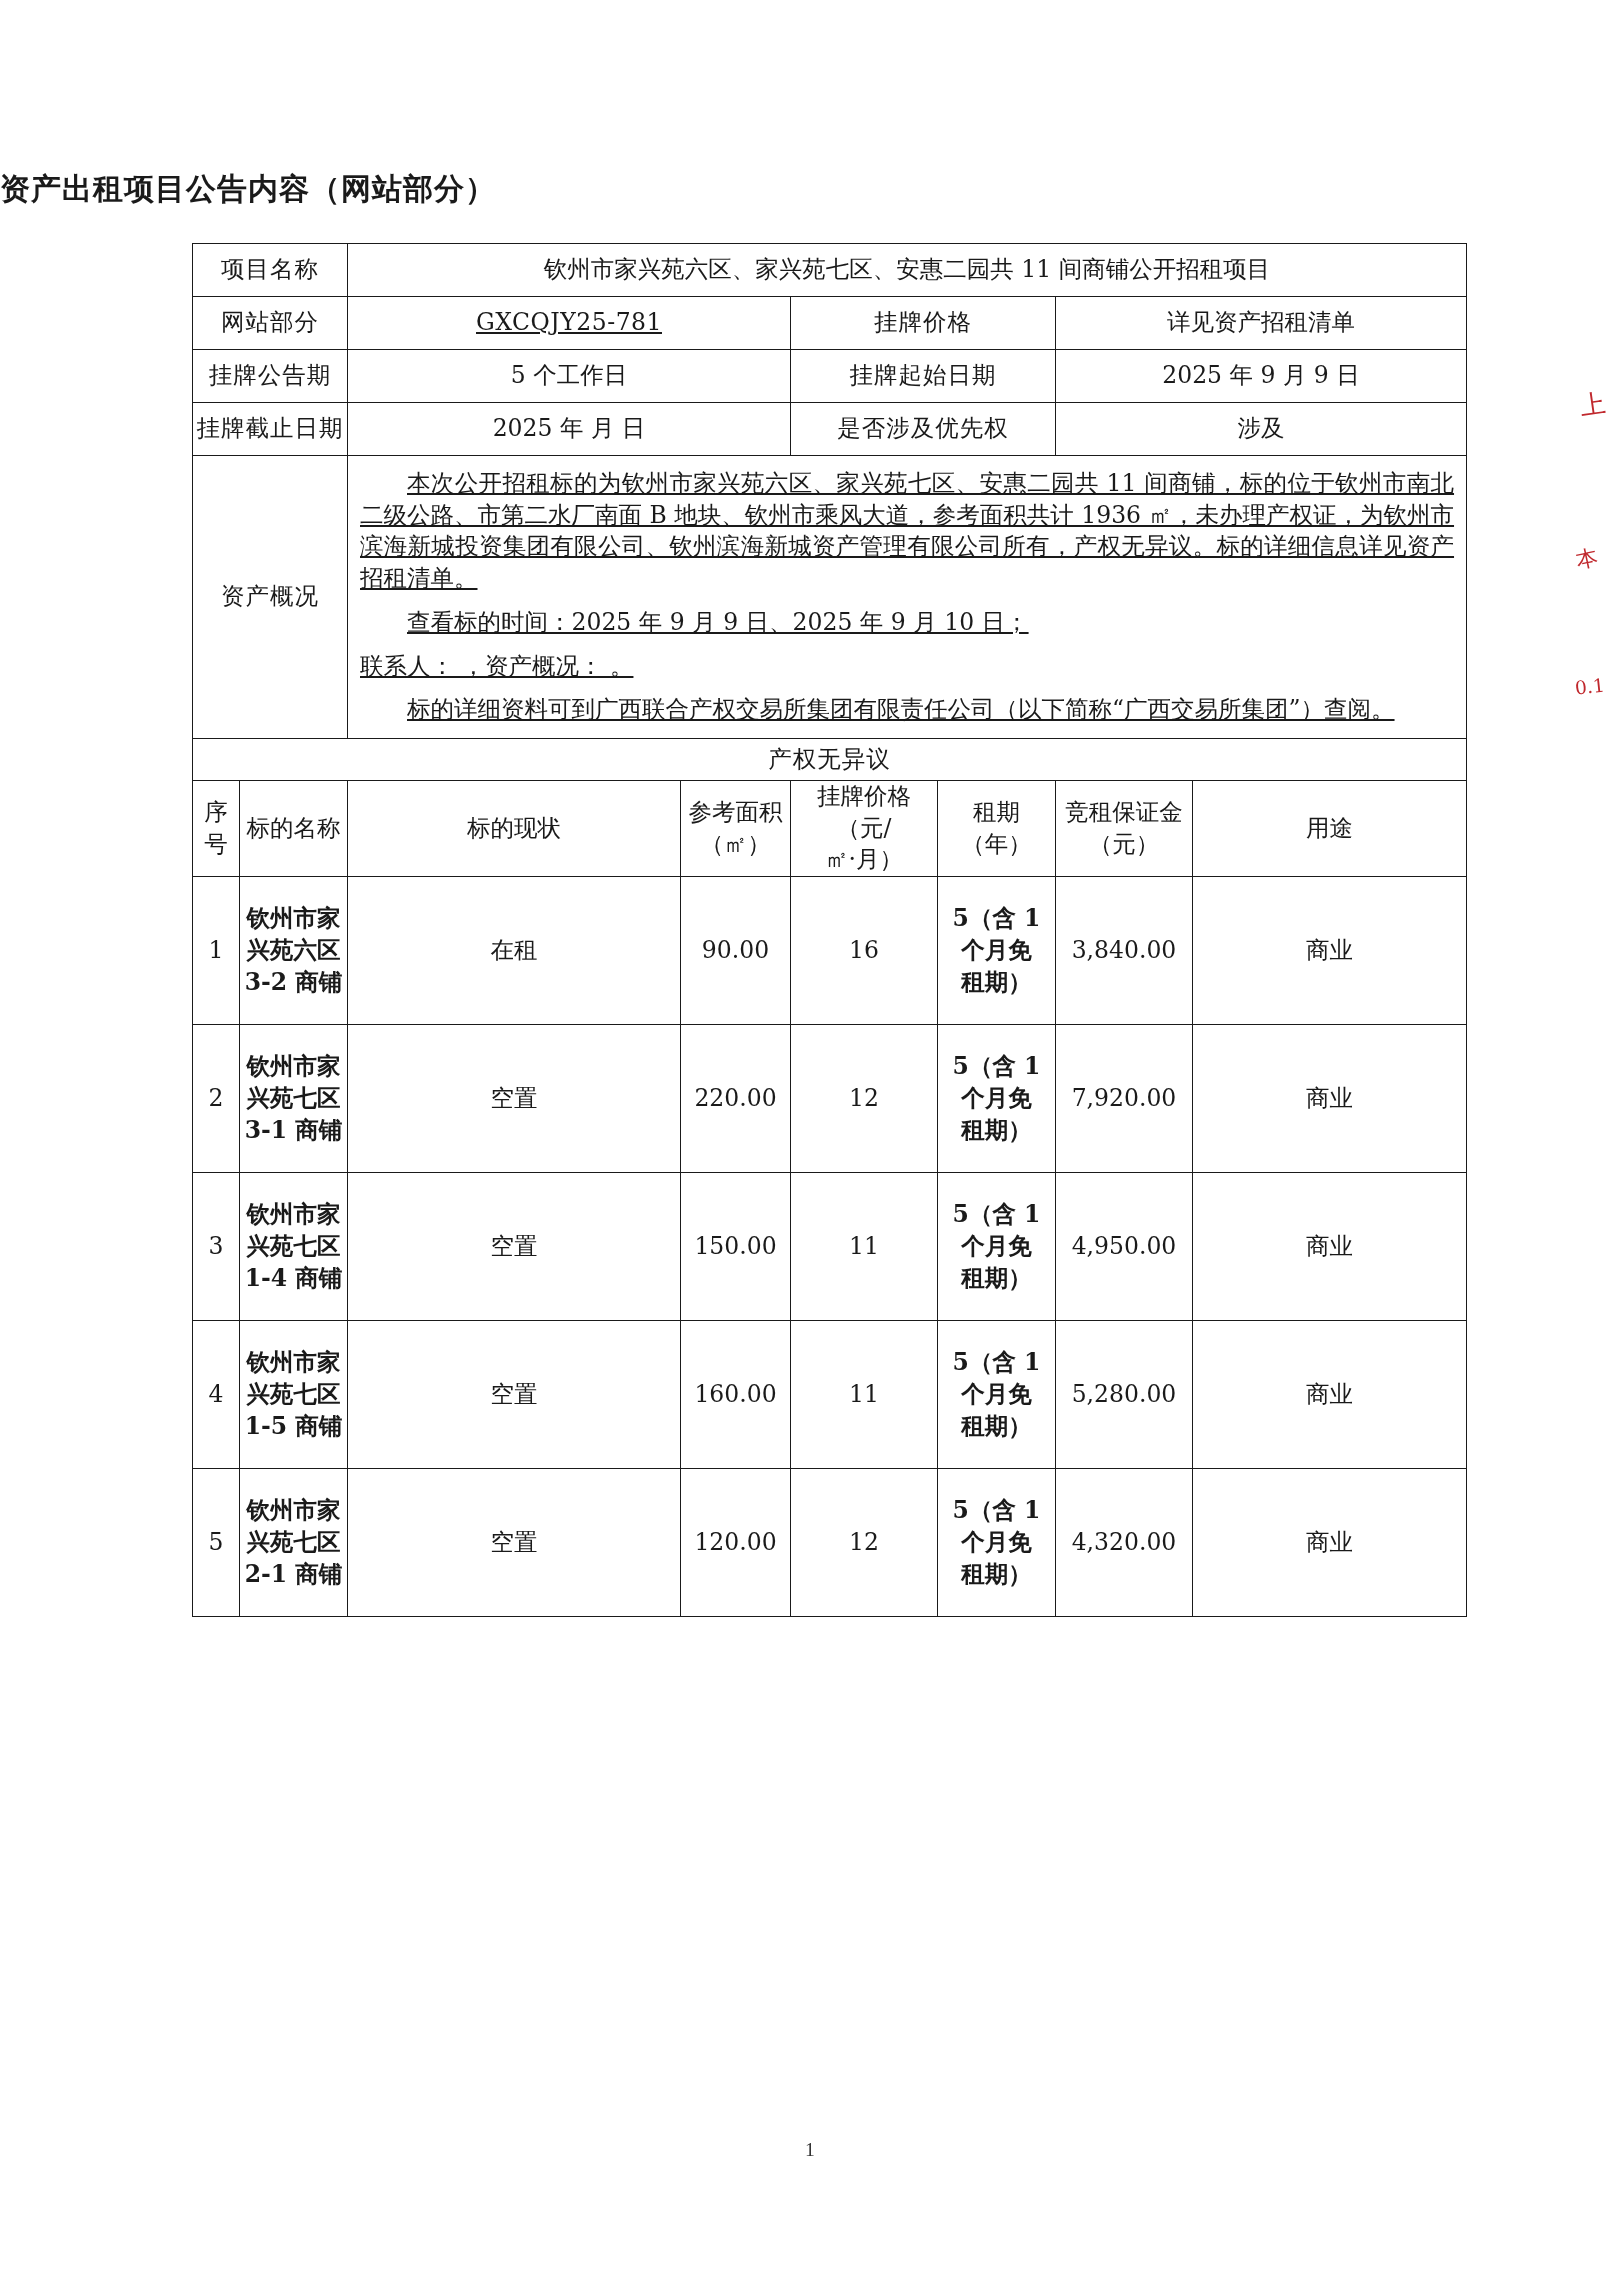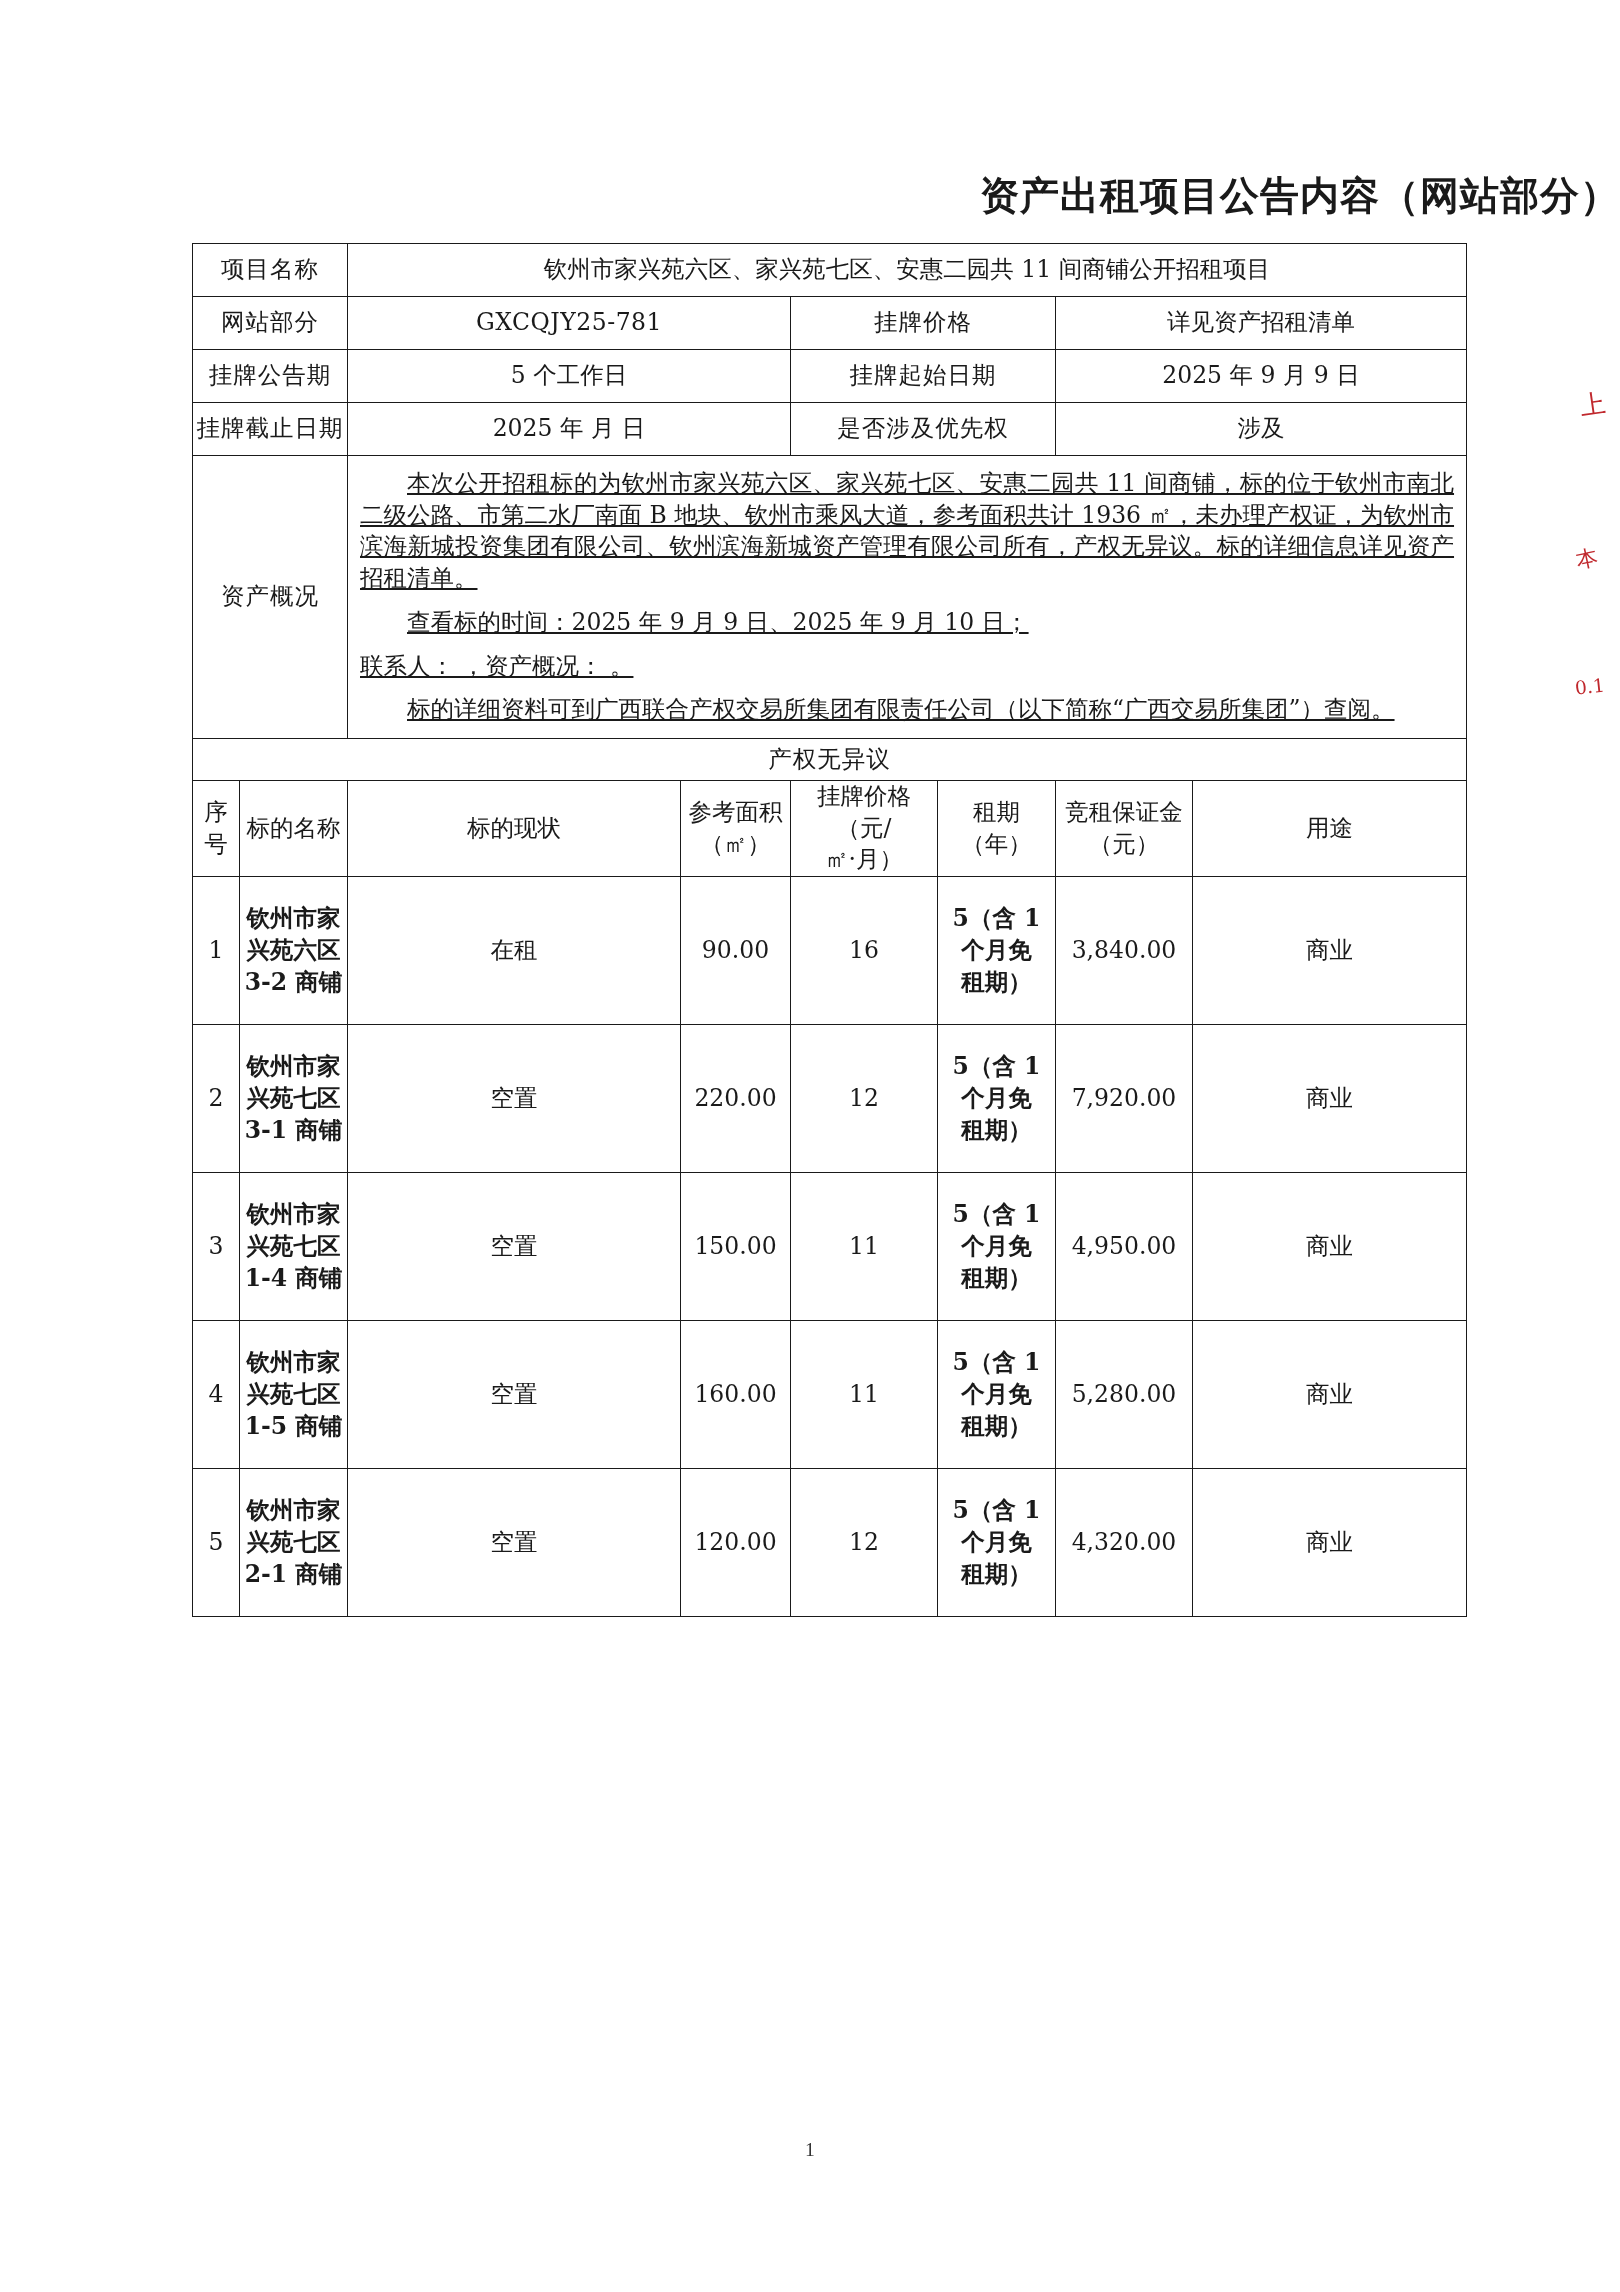--- a/index.html
+++ b/index.html
@@ -19,22 +19,22 @@
     top: 0; left: 0;
     width: 1620px;
     height: 2293px;
     overflow: hidden;
   }
   .doc-title {
     position: absolute;
     top: 169px;
     left: 0;
     width: 1620px;
-    text-align: right;
-    font-size: 39px;
+    text-align: left;
+    font-size: 30px;
     font-weight: bold;
     letter-spacing: 1px;
     font-family: "DejaVu Serif", "Liberation Serif", serif;
   }
   table.main {
     position: absolute;
     top: 243px;
     left: 192px;
     width: 1274px;
     border-collapse: collapse;
@@ -49,21 +49,21 @@
     font-family: "DejaVu Serif", "Liberation Serif", serif;
     line-height: 1.35;
   }
   .h-cell {
     font-weight: normal;
     font-size: 24.5px;
     letter-spacing: 1px;
   }
   .row-h { height: 53px; padding-left: 12px; }
   .val { font-size: 23.5px; }
-  .mono { font-family: "Liberation Serif", serif; letter-spacing: 0.5px; }
+  .mono { font-family: "Liberation Serif", serif; letter-spacing: 0.5px; text-decoration: underline; }
 
   .overview-label {
     font-size: 24.5px;
     letter-spacing: 1px;
   }
   .overview-body {
     text-align: left;
     padding: 13.7px 17.6px 13.7px 15.7px;
     font-size: 24.5px;
     line-height: 1.72;

